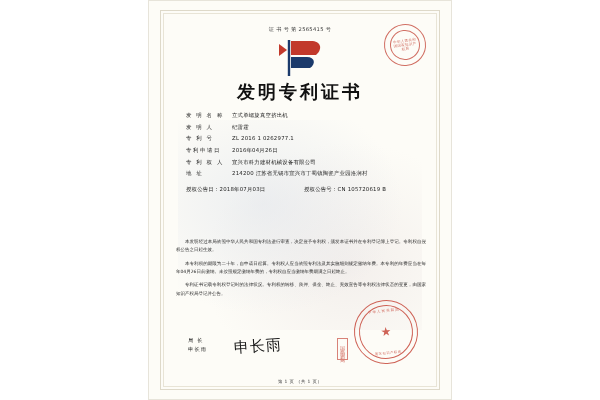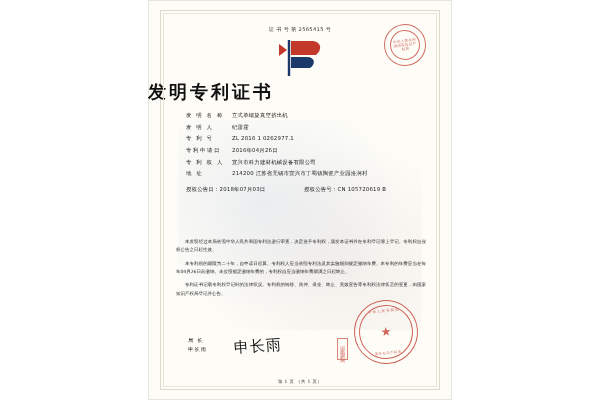--- a/index.html
+++ b/index.html
@@ -129,21 +129,21 @@
     transform: translateX(-50%);
     width: 58px;
     height: 42px;
   }
 
   .doc-title {
     position: absolute;
     left: 0;
     right: 0;
     top: 80px;
-    text-align: left;
+    text-align: center;
     font-family: "DejaVu Serif", serif;
     font-size: 18px;
     font-weight: bold;
     letter-spacing: 3px;
     color: #111111;
   }
 
   
   .fields {
     position: absolute;

